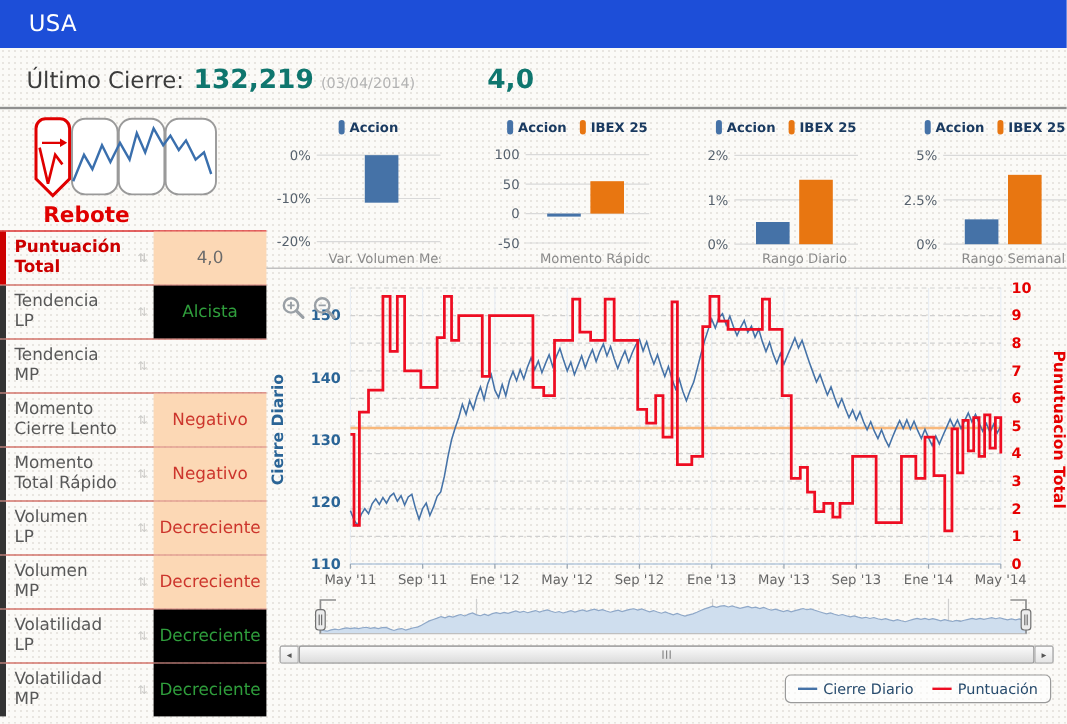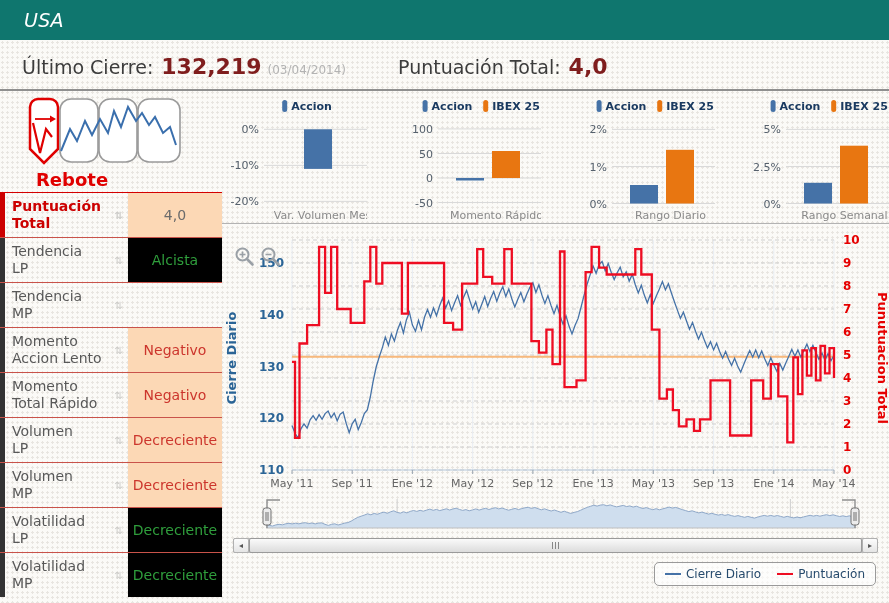--- a/index.html
+++ b/index.html
@@ -7,25 +7,25 @@
   body {
     font-family:"DejaVu Sans","Liberation Sans",sans-serif;
     background-color:#fbfaf7;
     background-image:radial-gradient(#e8e5e0 1px, transparent 1.2px);
     background-size:5px 5px;
     color:#444;
   }
   svg text { font-family:"DejaVu Sans","Liberation Sans",sans-serif; }
 
   
-  .app-header { height:40px; background:#0f766e; color:#fff; display:flex; align-items:center;
-    padding-left:24px; font-size:19px; letter-spacing:.3px;font-style:italic; }
+  .app-header { height:40px; background:#1d4ed8; color:#fff; display:flex; align-items:center;
+    padding-left:24px; font-size:19px; letter-spacing:.3px; }
   .subheader { height:51px; display:flex; align-items:baseline; padding-left:22px; padding-top:14px;
     border-bottom:2px solid #8f8f8f; font-size:19px; color:#3c3c3c; }
-  .subheader .big { font-size:22px; font-weight:bold; color:#7f1d1d; margin-left:8px; }
+  .subheader .big { font-size:22px; font-weight:bold; color:#0f766e; margin-left:8px; }
   .subheader .date { font-size:12px; color:#b3b3b3; margin-left:6px; }
   .subheader .gap { width:52px; }
 
   .content { display:flex; height:512px; }
 
   
   .sidebar { width:222px; flex:0 0 222px; }
   .patterns { height:101px; position:relative; }
   .rebote-label { position:absolute; left:36px; top:78px; font-size:18px; font-weight:bold; color:#e00000; }
   .rows .row { height:45px; border-top:1px solid #c9534a; display:flex; align-items:stretch; }
@@ -65,21 +65,20 @@
 
 <header class="app-header">
   <span>USA</span>
 </header>
 
 <div class="subheader">
   <span>Último Cierre:</span>
   <span class="big">132,219</span>
   <span class="date">(03/04/2014)</span>
   <span class="gap"></span>
-  <span>Puntuación Total:</span>
   <span class="big">4,0</span>
 </div>
 
 <div class="content">
   <aside class="sidebar">
     <div class="patterns">
       <svg width="222" height="101">
         <path d="M30,16 a8,8 0 0 1 8,-8 h12 a8,8 0 0 1 8,8 v42 l-14,14 l-14,-14 z" fill="#ffffff" stroke="#e00000" stroke-width="2.5"></path>
         <rect x="60" y="8" width="38" height="63" rx="11" fill="#ffffff" stroke="#9a9a9a" stroke-width="1.6"></rect>
         <rect x="99" y="8" width="38" height="63" rx="11" fill="#ffffff" stroke="#9a9a9a" stroke-width="1.6"></rect>
@@ -111,21 +110,21 @@
         <div class="row">
           <div class="lbl">
             <div>Tendencia</div>
             <div>MP</div>
             <span class="sort">⇅</span>
           </div>
         </div>
         <div class="row">
           <div class="lbl">
             <div>Momento</div>
-            <div>Accion Lento</div>
+            <div>Cierre Lento</div>
             <span class="sort">⇅</span>
           </div>
           <div class="val negative">Negativo</div>
         </div>
         <div class="row">
           <div class="lbl">
             <div>Momento</div>
             <div>Total Rápido</div>
             <span class="sort">⇅</span>
           </div>

